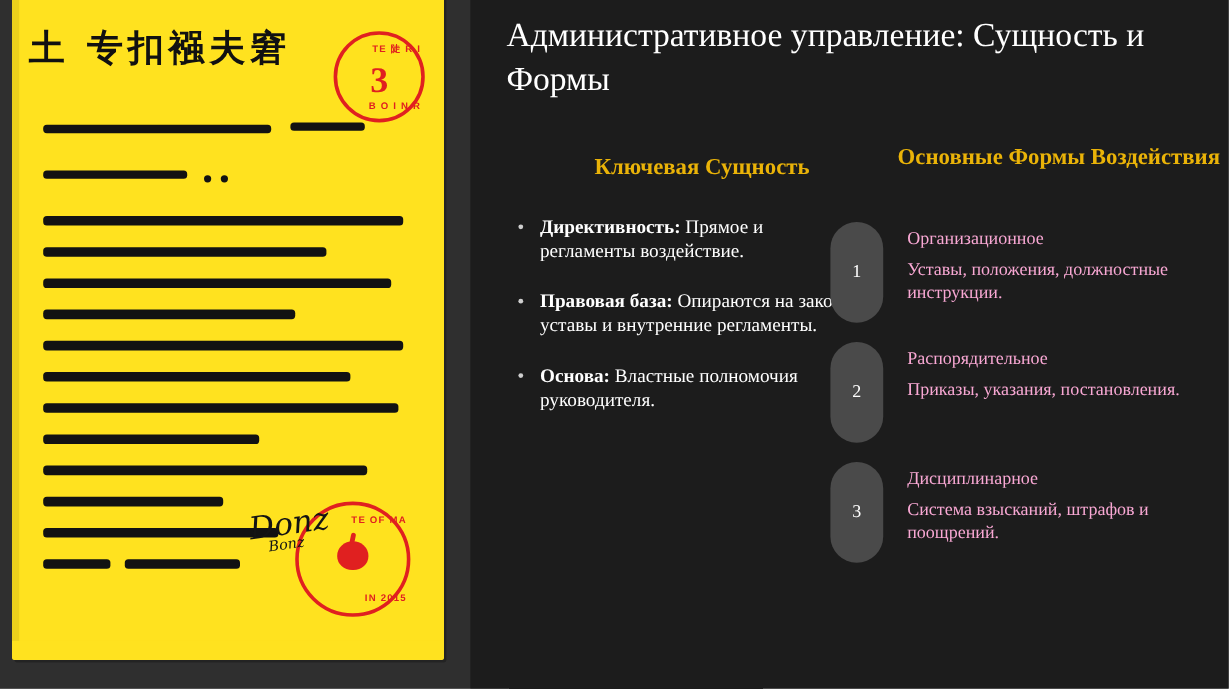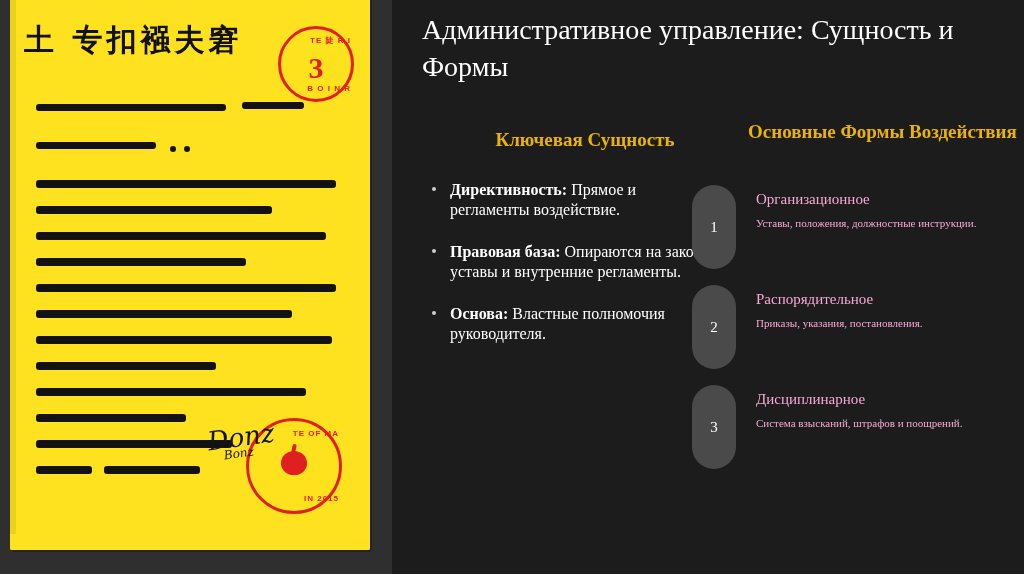--- a/index.html
+++ b/index.html
@@ -249,21 +249,21 @@
     padding-top: 6px;
     color: #f9a8d4;
   }
   .item-title {
     font-family: "Liberation Serif", serif;
     font-size: 15px;
     margin-bottom: 8px;
   }
   .item-desc {
     font-family: "Liberation Serif", serif;
-    font-size: 11px;
+    font-size: 15px;
     line-height: 1.28;
   }
 </style>
 </head>
 <body>
 
 <div class="slide">
 
   <div class="left-panel">
     <div class="cert-paper">

